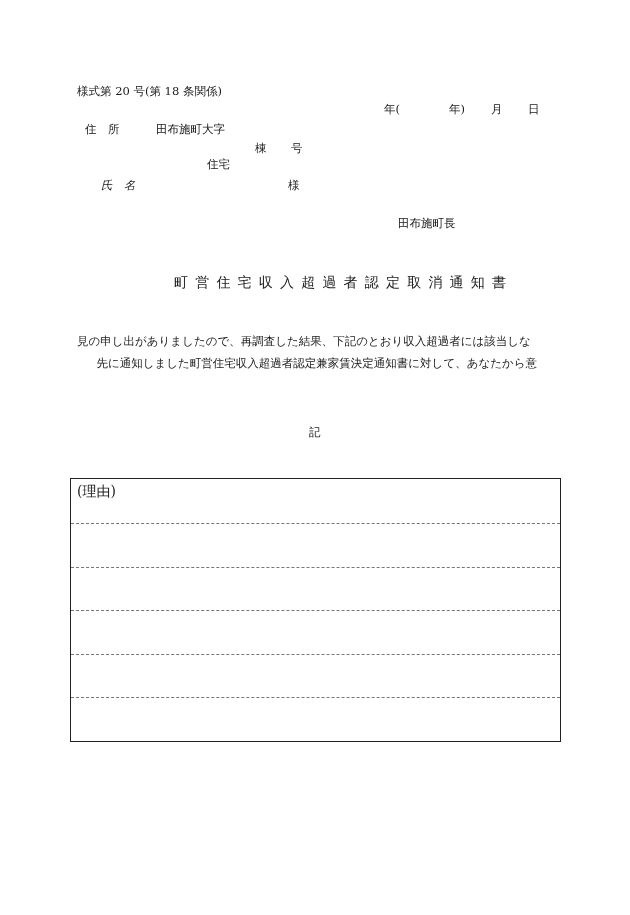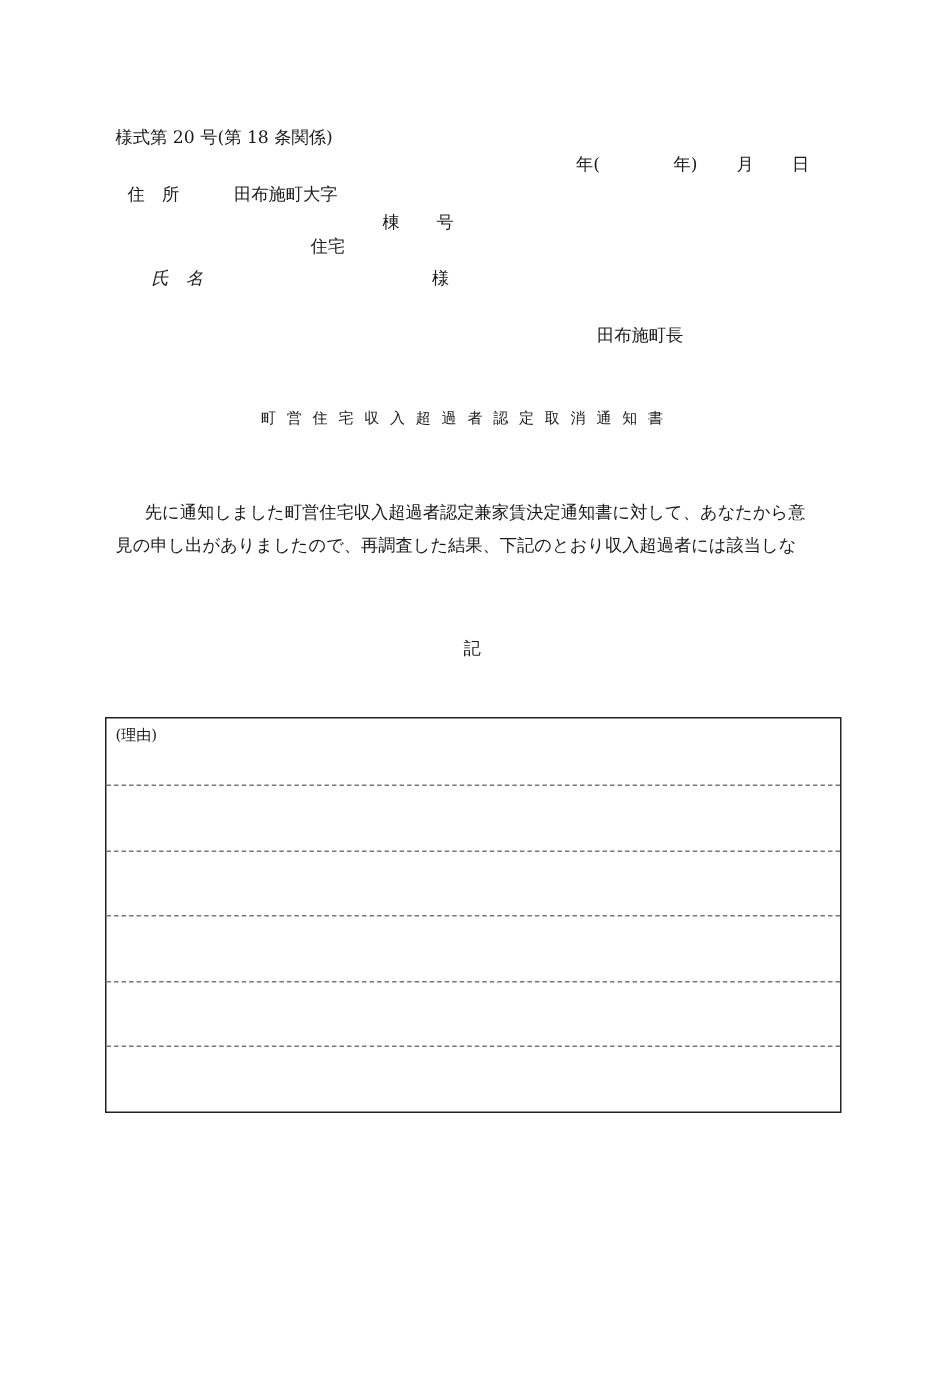--- a/index.html
+++ b/index.html
@@ -2,28 +2,28 @@
 <html><head>
 <meta charset="utf-8">
 <style>
   html, body { margin: 0; padding: 0; }
   body {
     width: 630px; height: 915px; background: #ffffff; position: relative;
     font-family: "DejaVu Serif", "Liberation Serif", serif;
     color: #1a1a1a; font-size: 11.5px; overflow: hidden;
   }
   .abs { position: absolute; white-space: nowrap; line-height: 1; text-align: right; }
-  .title { letter-spacing: 7.2px; font-size: 10px; }
+  .title { letter-spacing: 7.2px; font-size: 14px; }
   .body-text { position: absolute; left: 86px; top: 330px; width: 476px; line-height: 22px; font-size: 11.5px; white-space: normal; }
   .body-text p { margin: 0; }
   .reason-box {
     position: absolute; left: 70px; top: 478px; width: 489px; height: 262px;
     border: 1.6px solid #222;
   }
-  .reason-label { position: absolute; left: 6px; top: 4px; font-size: 10px; text-align: center; }
+  .reason-label { position: absolute; left: 6px; top: 4px; font-size: 14px; text-align: center; }
   .dash { position: absolute; left: 0; right: 0; height: 0; border-top: 1px dashed #777; }
 </style>
 </head>
 <body>
 
 <div class="abs" style="left:77px; top:86px;">様式第 20 号(第 18 条関係)</div>
 
 <div>
   <span class="abs" style="left:384px; top:104px;">年(</span>
   <span class="abs" style="left:449px; top:104px;">年)</span>
@@ -42,22 +42,22 @@
 <div>
   <span class="abs" style="left:101px; top:180px;font-style:italic;">氏　名</span>
   <span class="abs" style="left:288px; top:180px;">様</span>
 </div>
 
 <div class="abs" style="left:372px; top:218px;margin-left:26px;">田布施町長</div>
 
 <div class="abs title" style="left:174px; top:275px;">町営住宅収入超過者認定取消通知書</div>
 
 <div class="body-text">
+  <p style="margin-left:-9px;">見の申し出がありましたので、再調査した結果、下記のとおり収入超過者には該当しな</p>
   <p style="margin-left:-1px;">　先に通知しました町営住宅収入超過者認定兼家賃決定通知書に対して、あなたから意</p>
-  <p style="margin-left:-9px;">見の申し出がありましたので、再調査した結果、下記のとおり収入超過者には該当しな</p>
 </div>
 
 <div class="abs" style="left:309px; top:427px;">記</div>
 
 <div class="reason-box">
   <span class="reason-label">(理由)</span>
   <div class="dash" style="top:44px;"></div>
   <div class="dash" style="top:88px;"></div>
   <div class="dash" style="top:131px;"></div>
   <div class="dash" style="top:175px;"></div>

